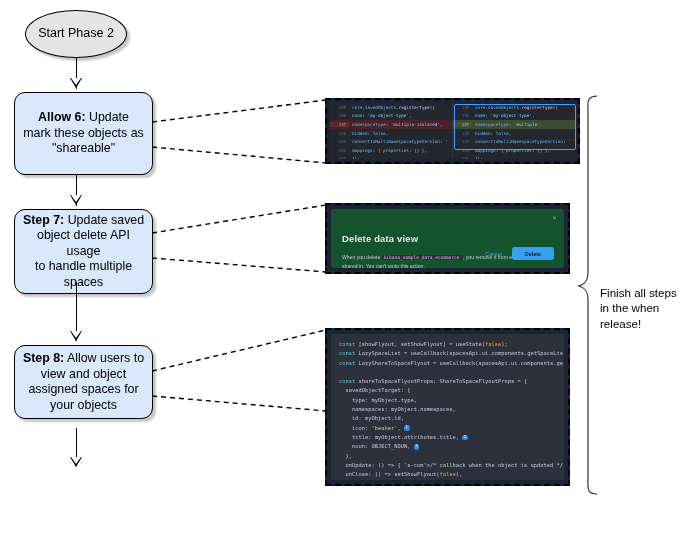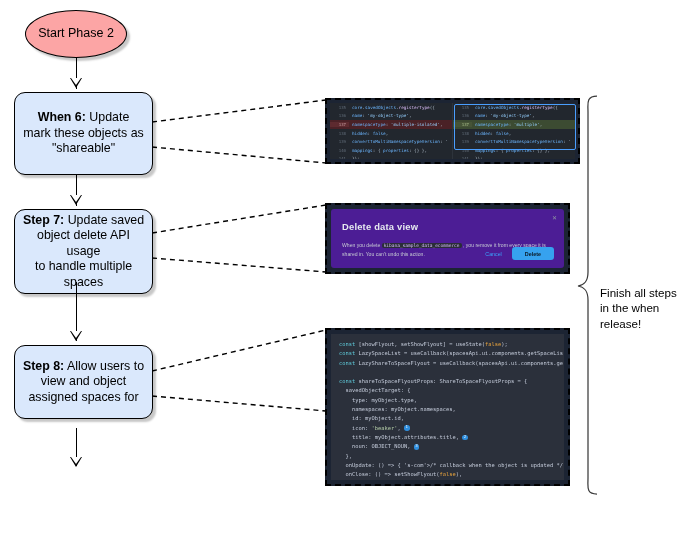--- a/index.html
+++ b/index.html
@@ -3,21 +3,21 @@
 <meta charset="utf-8">
 <style>
   html,body{margin:0;padding:0;background:#ffffff;}
   body{width:691px;height:535px;position:relative;overflow:hidden;
        font-family:"Liberation Sans",sans-serif;color:#000;}
   .stage{position:absolute;left:0;top:0;width:691px;height:535px;}
 
   
   .node{position:absolute;box-sizing:border-box;display:flex;align-items:center;
         justify-content:center;text-align:center;line-height:1.25;}
-  .terminator{border:1.4px solid #000;border-radius:50%;background:#fca5a5;
+  .terminator{border:1.4px solid #000;border-radius:50%;background:#e5e5e5;
               box-shadow:3px 3px 2px rgba(0,0,0,.22);font-size:12.5px;}
   .process{border:1.5px solid #000;border-radius:11px;background:#dae8fc;
            box-shadow:3px 3px 2px rgba(0,0,0,.22);font-size:12.4px;padding:4px 6px;}
   .process .txt{display:block;}
   .process b{font-weight:bold;}
 
   
   .vline{position:absolute;width:0;border-left:1.4px solid #000;}
   .arrowhead-o{position:absolute;width:0;height:0;border-left:6.5px solid transparent;
                border-right:6.5px solid transparent;border-top:10px solid #000;}
@@ -41,22 +41,22 @@
   .drow.del{background:#4a2126;}
   .drow.del .dnum{background:#5d2a2f;color:#c8a0a3;}
   .drow.add{background:#3c4b32;}
   .drow.add .dnum{background:#465437;color:#a8c08c;}  .str{color:#96d0ff;} .prop{color:#6cb6ff;}
   .fn{color:#dcbdfb;}
   .boolv{color:#6cb6ff;}
   .focusbox{position:absolute;left:50.6%;top:4px;width:48%;height:44px;
             border:1px solid #4a9eff;border-radius:2px;pointer-events:none;}
 
   
-  .modal{position:absolute;inset:4px;background:#4c1d95;border-radius:3px;
-         padding:12px 11px 9px 11px;box-sizing:border-box;}
+  .modal{position:absolute;inset:4px;background:#14532d;border-radius:3px;
+         padding:24px 11px 9px 11px;box-sizing:border-box;}
   .modal-title{color:#e6e9f0;font-size:9.4px;font-weight:bold;letter-spacing:.2px;}
   .modal-x{position:absolute;right:7px;top:5px;color:#8f95a3;font-size:6px;cursor:pointer;}
   .modal-body{margin-top:9px;color:#c6cad3;font-size:5.1px;line-height:1.75;max-width:236px;}
   .code-chip{background:#2a2e37;color:#d6bbfb;border-radius:2px;padding:0 2px;
              font-family:"DejaVu Sans Mono",monospace;font-size:4.5px;}
   .modal-actions{position:absolute;right:10px;bottom:8px;display:flex;align-items:center;gap:10px;}
   .btn-cancel{color:#3aa5ff;font-size:5.3px;cursor:pointer;}
   .btn-delete{background:#36a2ef;color:#0b1a26;font-size:5.4px;font-weight:bold;
               border-radius:3px;padding:3.4px 13px;cursor:pointer;}
 
@@ -101,21 +101,21 @@
   <div class="node terminator" style="left:25px;top:10px;width:102px;height:48px;">
     <span>Start Phase 2</span>
   </div>
 
   <div class="vline" style="left:76px;top:58px;height:31px;"></div>
   <div class="arrowhead-o" style="left:69.5px;top:78px;"></div>
   <div class="arrowhead-i" style="left:71px;top:78px;"></div>
 
   <div class="node process" style="left:14px;top:92px;width:139px;height:83px;">
     <div>
-      <span class="txt"><b>When 6:</b><span> Update</span></span>
+      <span class="txt"><b>Allow 6:</b><span> Update</span></span>
       <span class="txt">mark these objects as</span>
       <span class="txt">"shareable"</span>
     </div>
   </div>
 
   <div class="vline" style="left:76px;top:175px;height:31px;"></div>
   <div class="arrowhead-o" style="left:69.5px;top:195px;"></div>
   <div class="arrowhead-i" style="left:71px;top:195px;"></div>
 
   <div class="node process" style="left:14px;top:209px;width:139px;height:85px;">
@@ -128,20 +128,21 @@
 
   <div class="vline" style="left:76px;top:282px;height:59px;"></div>
   <div class="arrowhead-o" style="left:69.5px;top:331px;"></div>
   <div class="arrowhead-i" style="left:71px;top:331px;"></div>
 
   <div class="node process" style="left:14px;top:345px;width:139px;height:74px;">
     <div>
       <span class="txt"><b>Step 8:</b><span> Allow users to</span></span>
       <span class="txt">view and object</span>
       <span class="txt">assigned spaces for</span>
+      <span class="txt">your objects</span>
     </div>
   </div>
 
   <div class="vline" style="left:76px;top:428px;height:38px;"></div>
   <div class="arrowhead-o" style="left:69.5px;top:457px;"></div>
   <div class="arrowhead-i" style="left:71px;top:457px;"></div>
 
 
   <div class="callout" style="left:325px;top:98px;width:255px;height:66px;">
     <div class="diffwrap">

